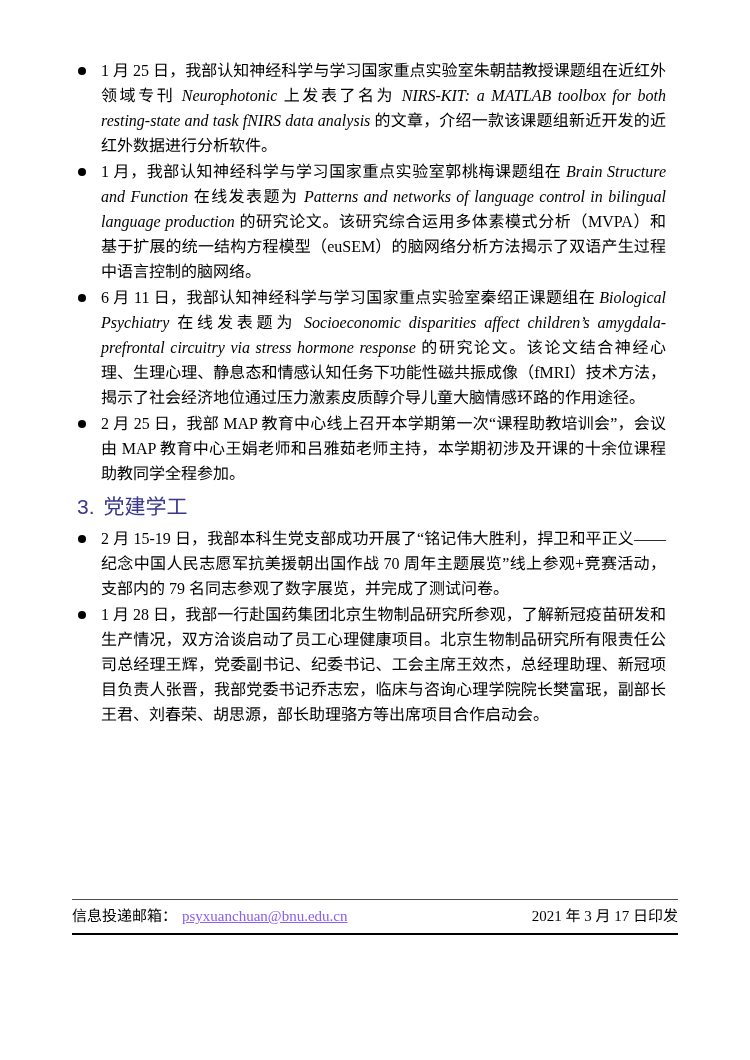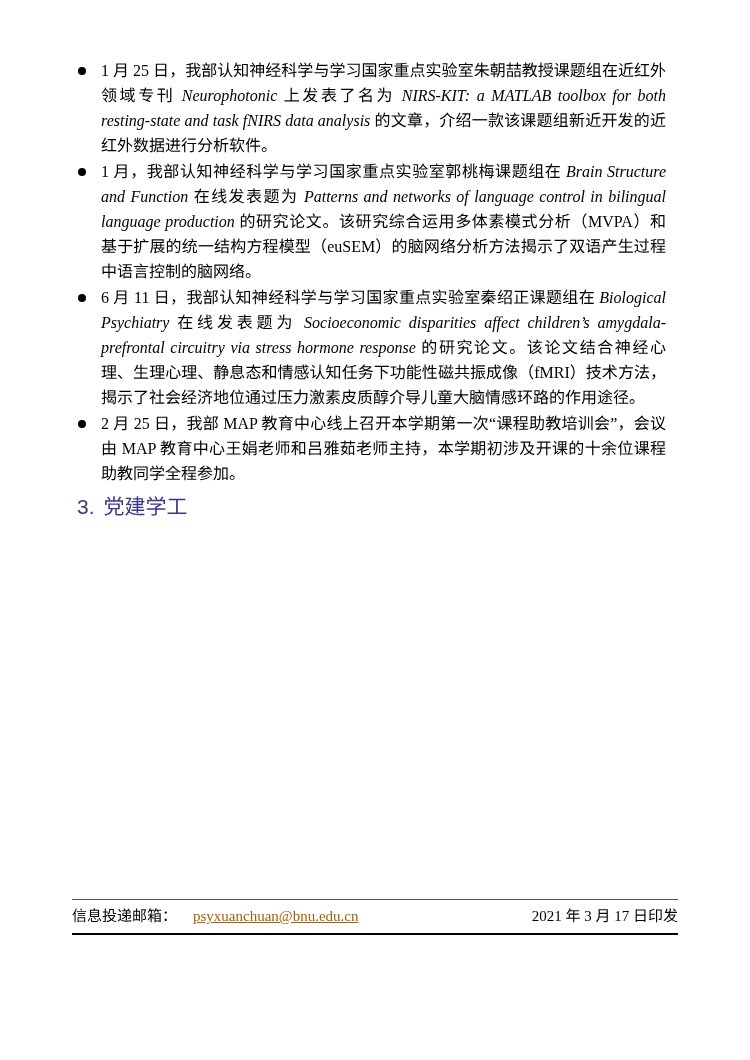--- a/index.html
+++ b/index.html
@@ -52,23 +52,23 @@
   }
   .footer-inner {
     display: flex;
     justify-content: space-between;
     align-items: baseline;
     padding: 6px 0 7px 0;
     font-size: 15px;
     line-height: 20px;
   }
   .email-link {
-    color: #a16207;
+    color: #8b5cf6;
     text-decoration: underline;
-    margin-left: 16px;
+    margin-left: 5px;
     font-family: "Liberation Serif", "DejaVu Serif", serif;
   }
 </style>
 </head>
 <body>
 
 <div class="page">
   <div class="content">
 
     <div class="bullet">
@@ -85,22 +85,30 @@
     </div>
     <div class="bullet">
       <span class="marker"></span>
       <div class="bullet-text"><span>2 月 25 日，我部 MAP 教育中心线上召开本学期第一次“课程助教培训会”，会议由 MAP 教育中心王娟老师和吕雅茹老师主持，本学期初涉及开课的十余位课程助教同学全程参加。</span></div>
     </div>
 
     <h2 class="section-heading">
       <span class="sec-num">3.</span><span class="sec-title">党建学工</span>
     </h2>
 
+    <div class="bullet">
+      <span class="marker"></span>
+      <div class="bullet-text"><span>2 月 15-19 日，我部本科生党支部成功开展了“铭记伟大胜利，捍卫和平正义——纪念中国人民志愿军抗美援朝出国作战 70 周年主题展览”线上参观+竞赛活动，支部内的 79 名同志参观了数字展览，并完成了测试问卷。</span></div>
+    </div>
 
 
+    <div class="bullet">
+      <span class="marker"></span>
+      <div class="bullet-text"><span>1 月 28 日，我部一行赴国药集团北京生物制品研究所参观，了解新冠疫苗研发和生产情况，双方洽谈启动了员工心理健康项目。北京生物制品研究所有限责任公司总经理王辉，党委副书记、纪委书记、工会主席王效杰，总经理助理、新冠项目负责人张晋，我部党委书记乔志宏，临床与咨询心理学院院长樊富珉，副部长王君、刘春荣、胡思源，部长助理骆方等出席项目合作启动会。</span></div>
+    </div>
 
   </div>
 
   <div class="footer">
     <div class="footer-inner">
       <div class="footer-left">
         <span>信息投递邮箱：</span><a href="#" class="email-link">psyxuanchuan@bnu.edu.cn</a>
       </div>
       <div class="footer-right">2021 年 3 月 17 日印发</div>
     </div>

